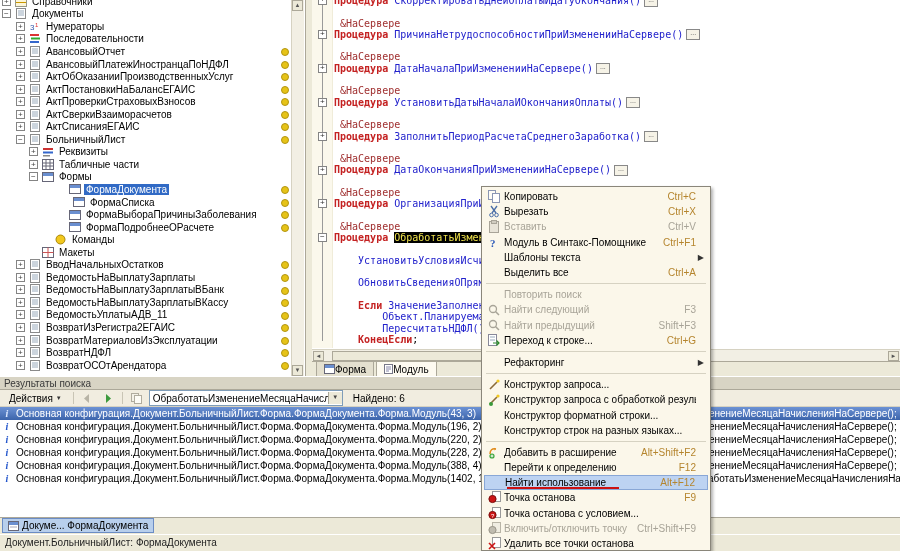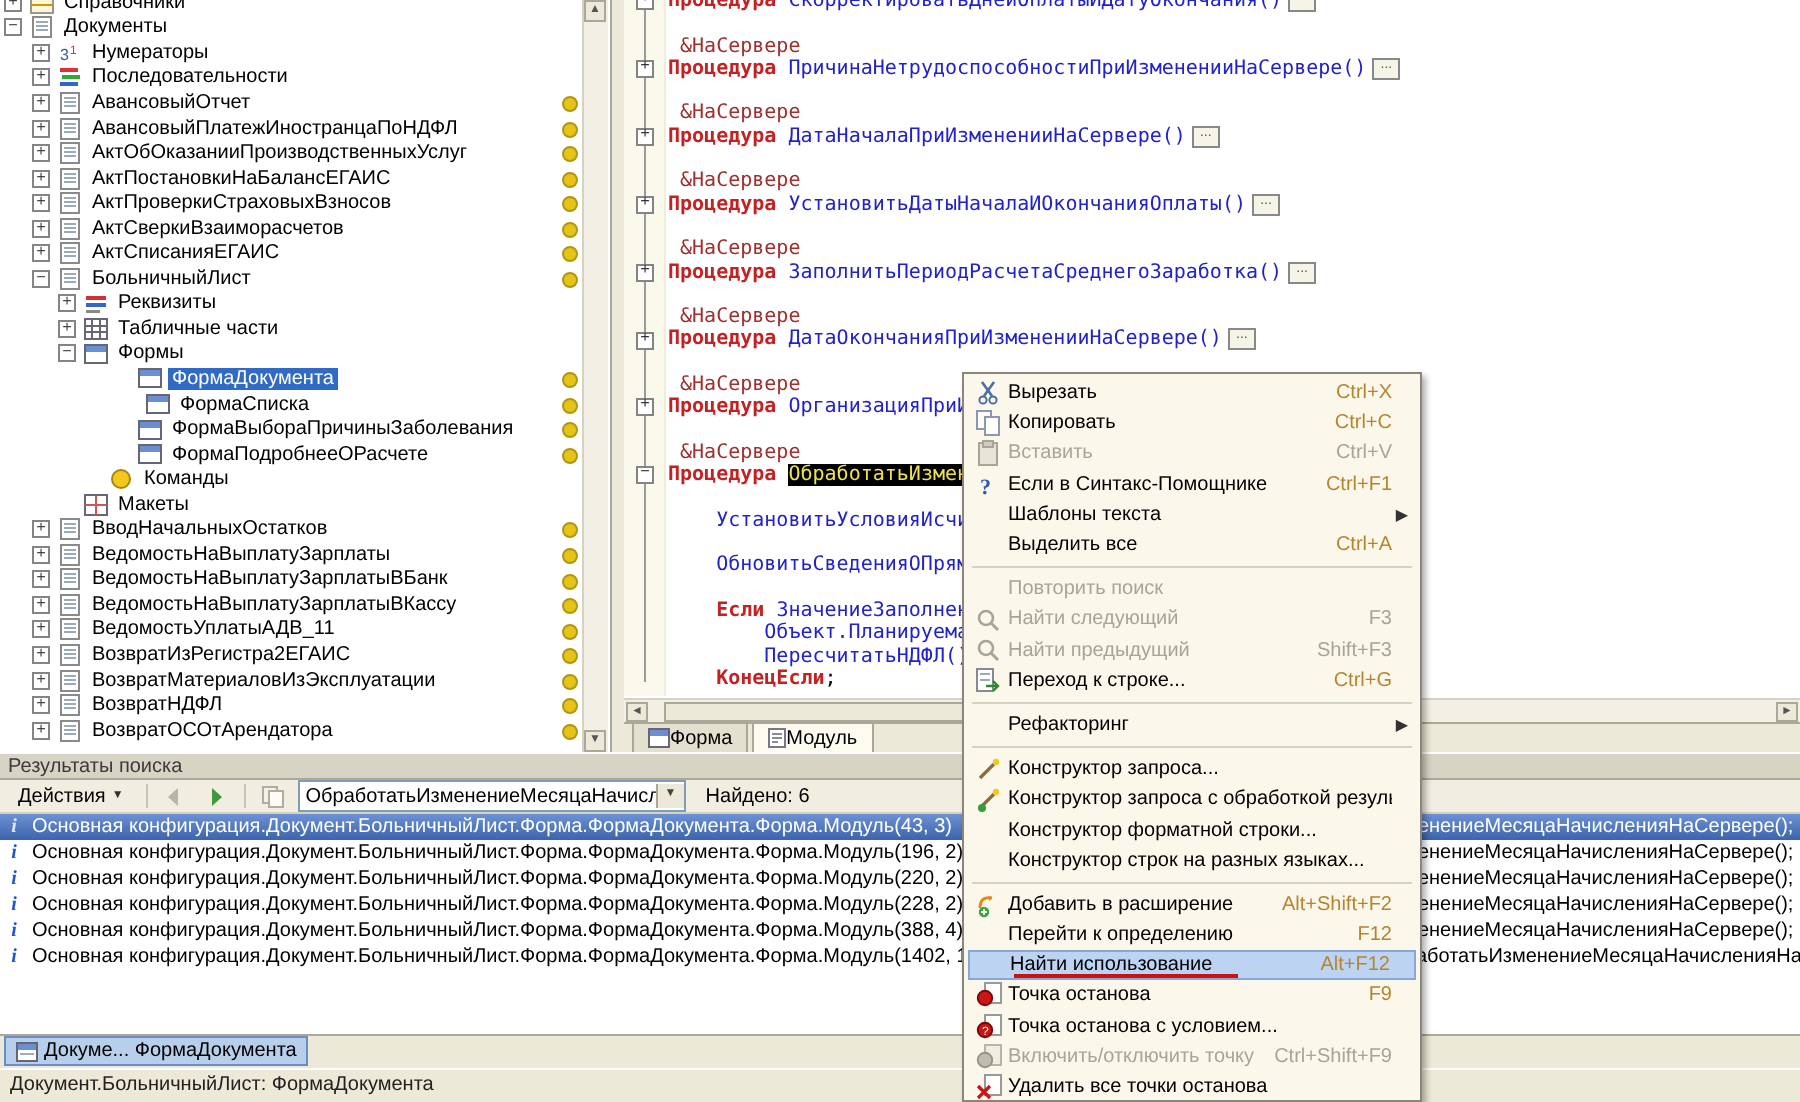--- a/index.html
+++ b/index.html
@@ -589,59 +589,59 @@
   </div>
 
   <div id="status-bar">
     <span>Документ.БольничныйЛист: ФормаДокумента</span>
   </div>
 
   <div id="context-menu">
       <div class="mitem">
         <span class="mico">
           <svg width="12" height="13">
+            <rect x="0.5" y="0.5" width="7" height="9" fill="#fdfcf6" stroke="#8a96b4"></rect>
+            <rect x="4.5" y="3.5" width="7" height="9" fill="#fff" stroke="#8a96b4"></rect>
+          </svg>
+        </span>
+        <span class="mlabel">Копировать</span>
+        <span class="mshort">Ctrl+C</span>
+        <span class="msub"></span>
+      </div>
+      <div class="mitem">
+        <span class="mico">
+          <svg width="12" height="13">
             <line x1="3" y1="1" x2="8" y2="8" stroke="#4a6ea8" stroke-width="1.3"></line>
             <line x1="9" y1="1" x2="4" y2="8" stroke="#4a6ea8" stroke-width="1.3"></line>
             <circle cx="3.5" cy="10" r="1.8" fill="none" stroke="#4a6ea8"></circle>
             <circle cx="8.5" cy="10" r="1.8" fill="none" stroke="#4a6ea8"></circle>
           </svg>
         </span>
         <span class="mlabel">Вырезать</span>
         <span class="mshort">Ctrl+X</span>
         <span class="msub"></span>
       </div>
-      <div class="mitem">
-        <span class="mico">
-          <svg width="12" height="13">
-            <rect x="0.5" y="0.5" width="7" height="9" fill="#fdfcf6" stroke="#8a96b4"></rect>
-            <rect x="4.5" y="3.5" width="7" height="9" fill="#fff" stroke="#8a96b4"></rect>
-          </svg>
-        </span>
-        <span class="mlabel">Копировать</span>
-        <span class="mshort">Ctrl+C</span>
-        <span class="msub"></span>
-      </div>
       <div class="mitem disabled">
         <span class="mico">
           <svg width="12" height="13">
             <rect x="1.5" y="1.5" width="9" height="11" fill="#e8e4d8" stroke="#a8a498"></rect>
             <rect x="3.5" y="0.5" width="5" height="3" fill="#d0ccc0" stroke="#a8a498"></rect>
           </svg>
         </span>
         <span class="mlabel">Вставить</span>
         <span class="mshort">Ctrl+V</span>
         <span class="msub"></span>
       </div>
       <div class="mitem">
         <span class="mico">
           <svg width="12" height="13">
             <text x="2" y="11" font-size="11" font-weight="bold" fill="#2a58b8" font-family="Liberation Serif">?</text>
           </svg>
         </span>
-        <span class="mlabel">Если в Синтакс-Помощнике</span>
+        <span class="mlabel">Модуль в Синтакс-Помощнике</span>
         <span class="mshort">Ctrl+F1</span>
         <span class="msub"></span>
       </div>
       <div class="mitem">
         <span class="mico"></span>
         <span class="mlabel">Шаблоны текста</span>
         <span class="msub">▶</span>
       </div>
       <div class="mitem">
         <span class="mico"></span>

